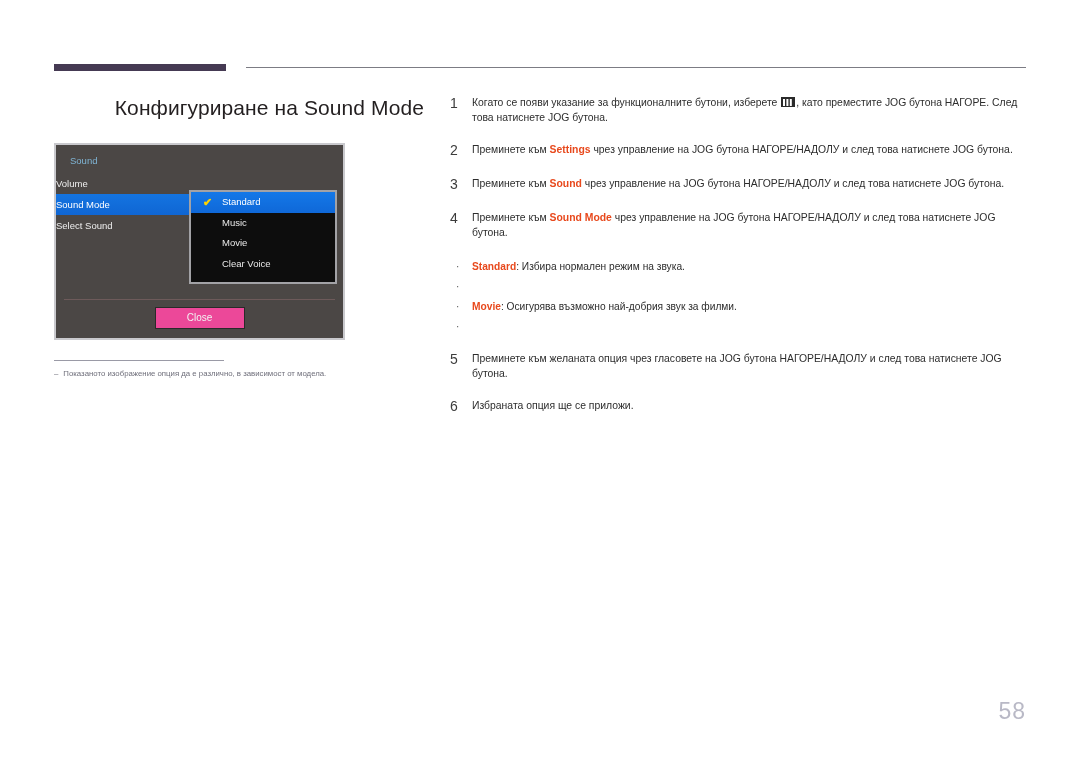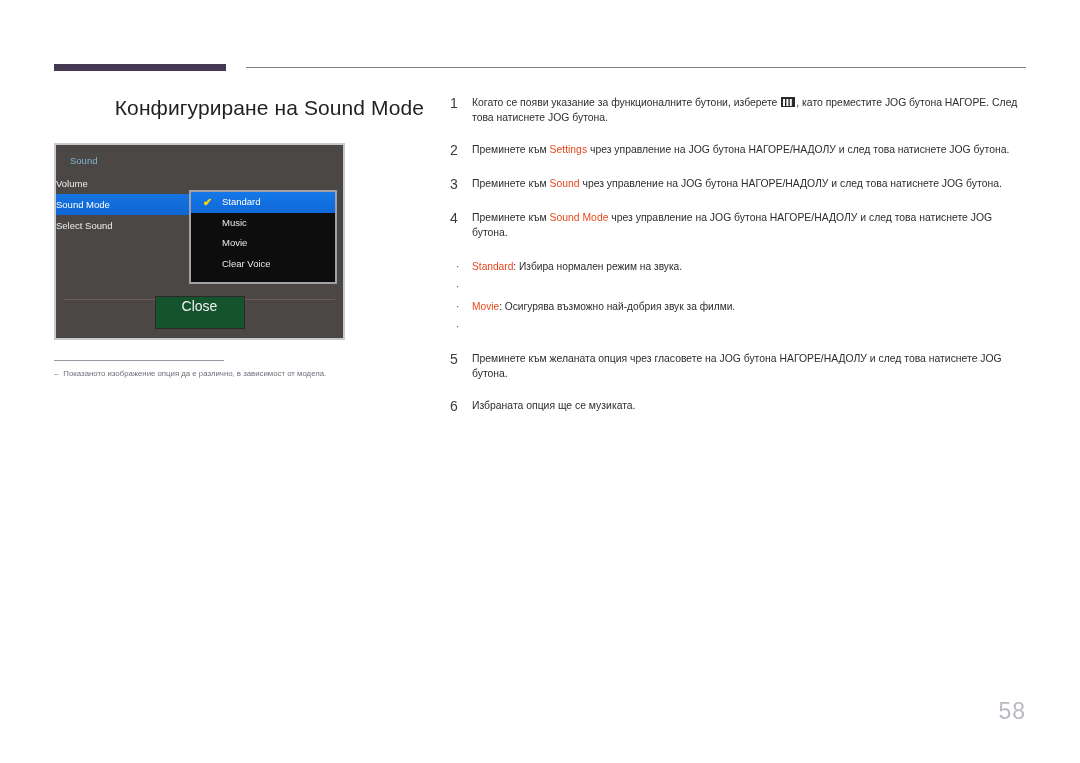--- a/index.html
+++ b/index.html
@@ -137,26 +137,26 @@
     bottom: 38px;
     height: 1px;
     background: #6d5a5a;
   }
   .osd-close {
     position: absolute;
     left: 50%;
     transform: translateX(-50%);
     bottom: 9px;
     width: 90px;
-    height: 33px;
+    height: 22px;
     line-height: 19px;
     text-align: center;
-    background: #14532d;
+    background: #ec4899;
     color: #f2f2f2;
-    font-size: 14px;
+    font-size: 10px;
     border: 1px solid #2a2a2a;
     box-sizing: border-box;
   }
 
   
   .footnote-wrap {
     margin-top: 20px;
     width: 348px;
   }
   .footnote-rule {
@@ -195,21 +195,21 @@
     font-weight: normal;
   }
   .step-text {
     flex: 1;
     font-size: 10.4px;
     line-height: 15px;
     color: #2d2d2d;
   }
   .hl {
     color: #e8491d;
-    font-weight: normal;
+    font-weight: bold;
     text-align: right;
   }
   .menu-glyph {
     display: inline-block;
     width: 14px;
     height: 10px;
     background: #2a2a2a;
     position: relative;
     vertical-align: -1px;
     margin: 0 1px;
@@ -334,18 +334,18 @@
         <span class="dot">·</span>
       </li>
     </ul>
   <div id="steps-after">
       <div class="step">
         <div class="step-num">5</div>
         <div class="step-text">Преминете към желаната опция чрез гласовете на JOG бутона НАГОРЕ/НАДОЛУ и след това натиснете JOG бутона.</div>
       </div>
       <div class="step">
         <div class="step-num">6</div>
-        <div class="step-text">Избраната опция ще се музиката.</div>
+        <div class="step-text">Избраната опция ще се приложи.</div>
       </div>
     </div>
 </div>
 
 <div class="page-number">58</div>
 
 </body></html>

